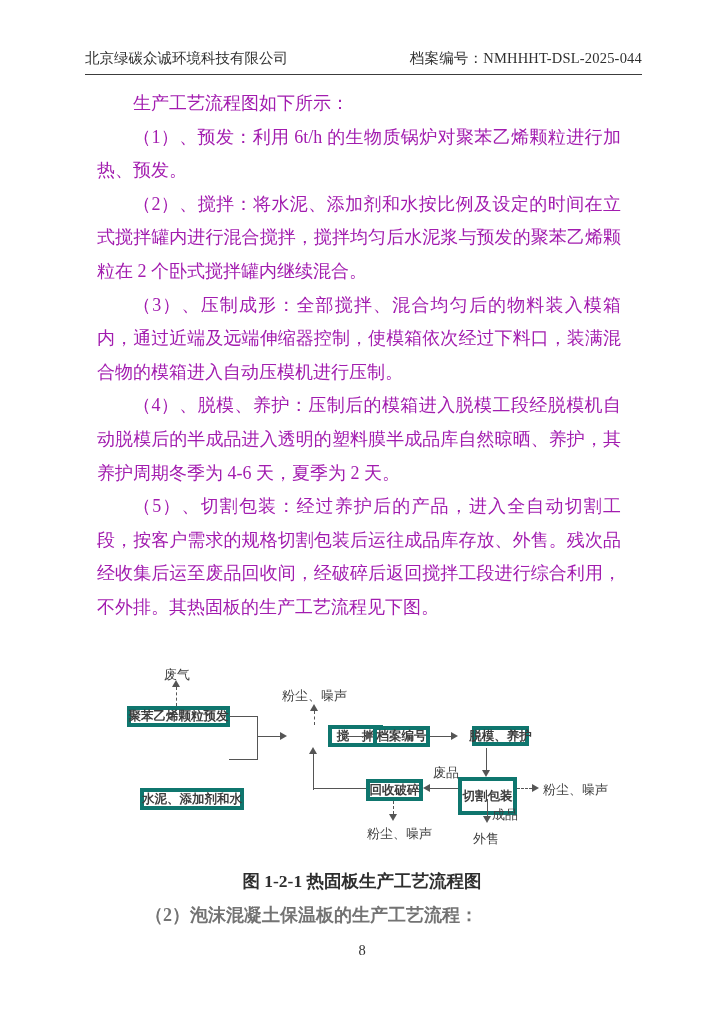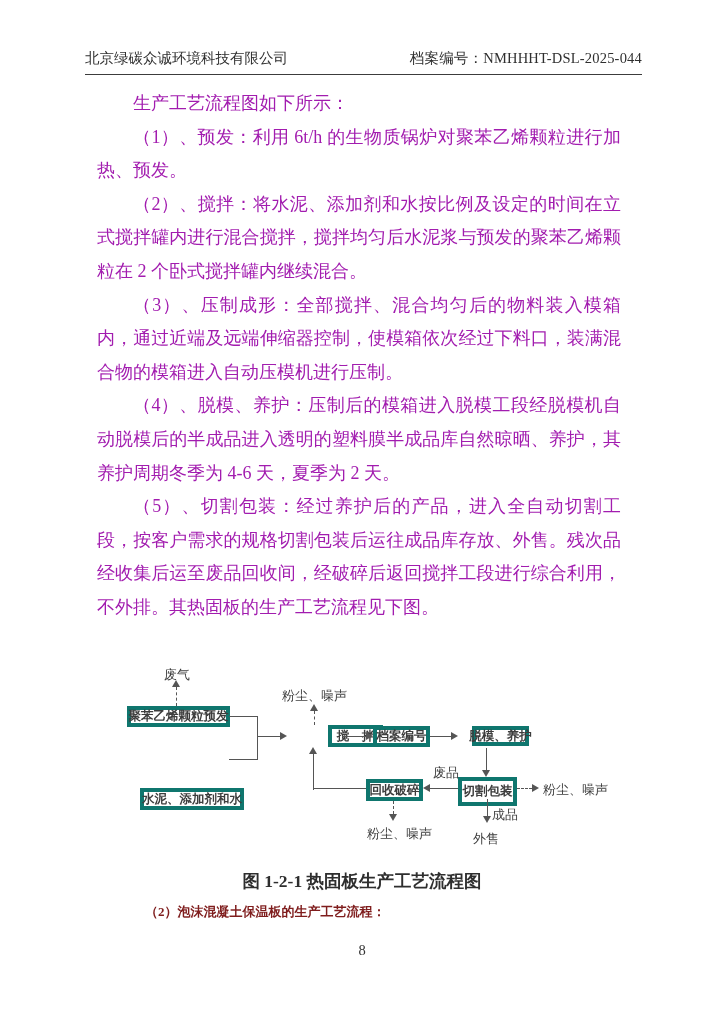--- a/index.html
+++ b/index.html
@@ -38,21 +38,21 @@
     font-size: 12.5px; color: #3d3d3d; white-space: nowrap; font-weight: bold;
   }
   .flabel { position: absolute; font-size: 13px; color: #3d3d3d; white-space: nowrap; }
 
   #n-pre      { left: 127px; top: 46px;  width: 103px; height: 21px; }
   #n-cem      { left: 140px; top: 88px;  width: 104px; height: 22px; margin-top: 40px; }
   #n-mix      { left: 287px; top: 65px;  width: 55px;  height: 22px; margin-left: 41px; }
   #n-press    { left: 373px; top: 66px;  width: 57px;  height: 21px; }
   #n-demold   { left: 472px; top: 66px;  width: 57px;  height: 20px; }
   #n-recycle  { left: 366px; top: 119px; width: 57px;  height: 22px; }
-  #n-cut      { left: 458px; top: 117px; width: 59px;  height: 29px; }
+  #n-cut      { left: 458px; top: 117px; width: 59px;  height: 38px; }
 
   #l-wgas     { left: 164px; top: 6px;   }
   #l-dn-mix   { left: 282px; top: 27px;  }
   #l-waste    { left: 433px; top: 104px; }
   #l-dn-cut   { left: 543px; top: 121px; }
   #l-prod     { left: 492px; top: 146px; }
   #l-sale     { left: 473px; top: 170px; }
   #l-dn-rec   { left: 367px; top: 165px; }
 
   .hl { position: absolute; height: 0; border-top: 1.5px solid #555; }
@@ -82,21 +82,21 @@
   #c14 { left: 487px; top: 139px; height: 17px; }     #a14 { left: 483px; top: 156px; }
   #c15 { left: 393px; top: 141px; height: 13px; }     #a15 { left: 389px; top: 154px; }
 
   
   .caption {
     position: absolute; top: 869px; left: 0; width: 724px;
     text-align: center; font-weight: bold; font-size: 17.5px; color: #2e2e2e;
   }
   .subheading {
     position: absolute; top: 903px; left: 145px;
-    font-weight: bold; font-size: 13px; color: #7f1d1d;
+    font-weight: bold; font-size: 18px; color: #737373;
   }
   .pageno {
     position: absolute; top: 942px; left: 0; width: 724px;
     text-align: center; font-size: 14.5px; color: #333;
   }
 </style>
 </head>
 <body>
 
 <div class="page">

